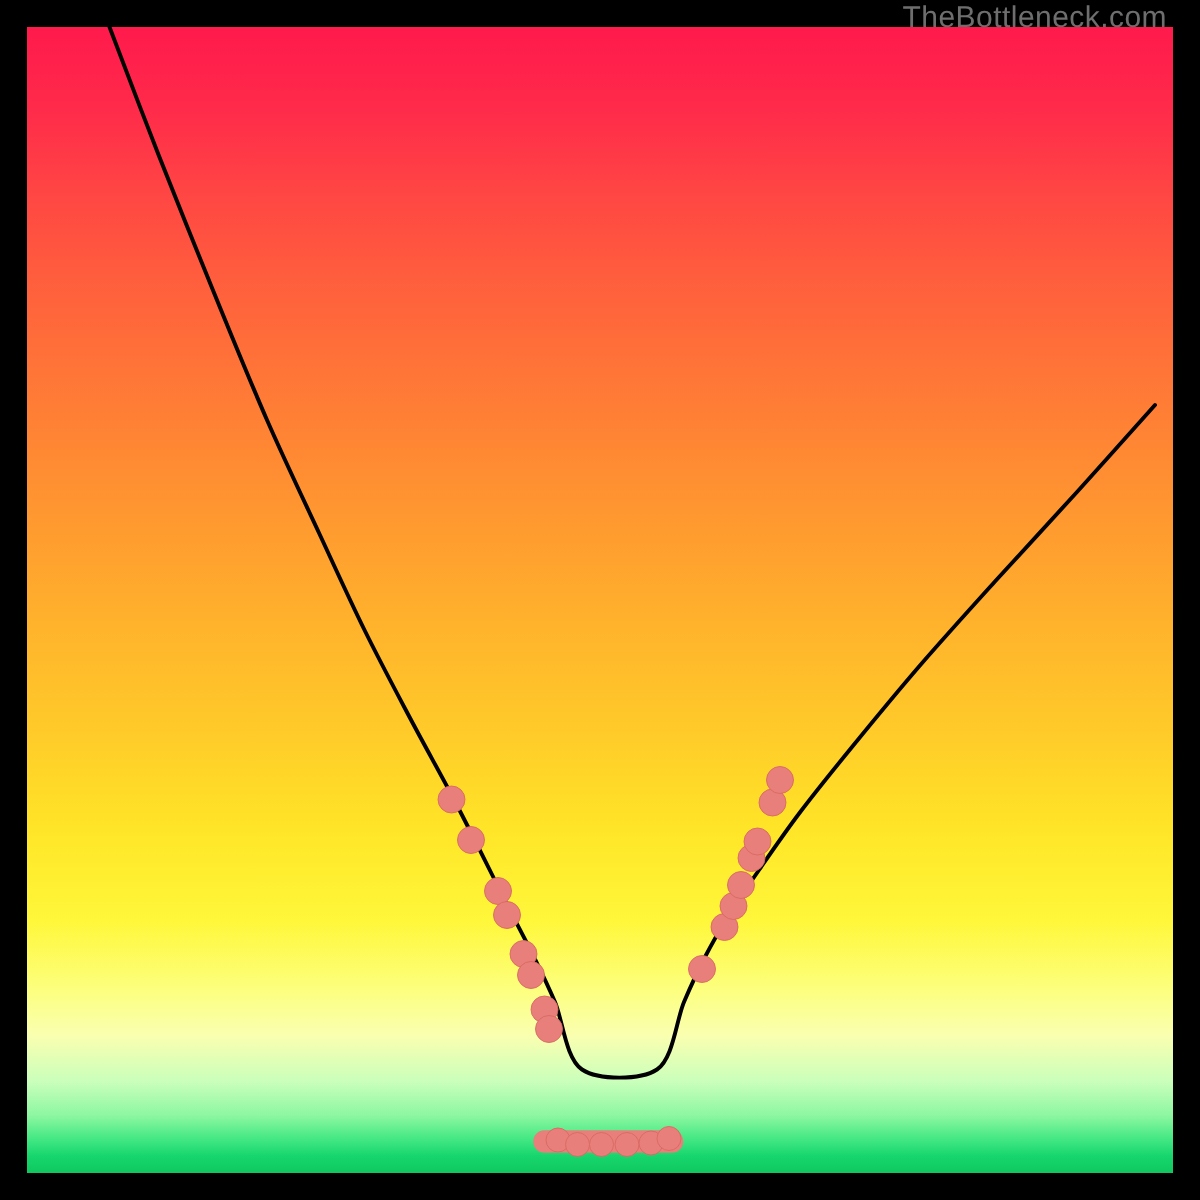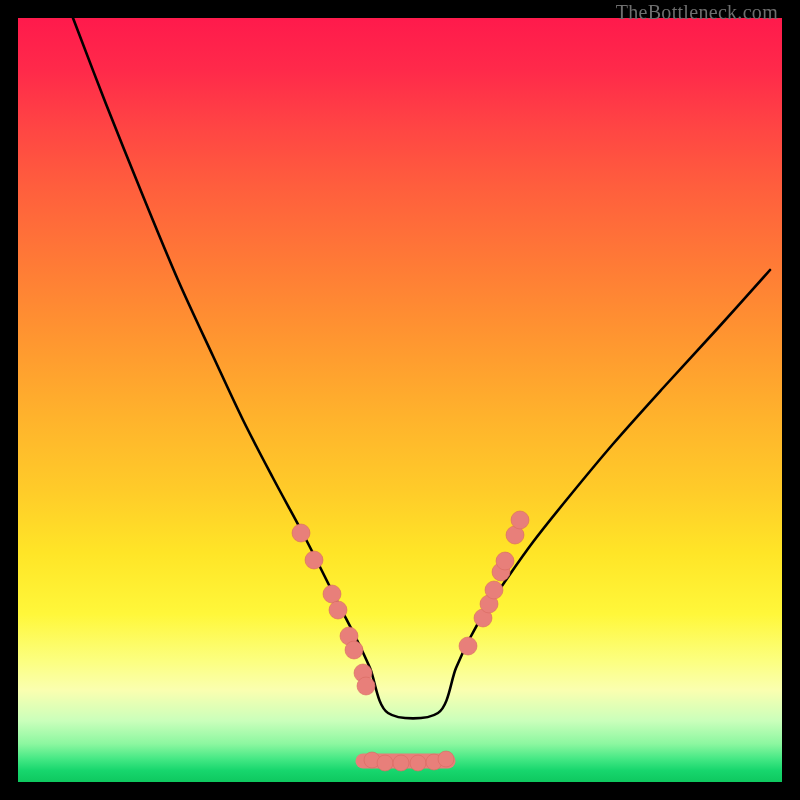--- a/index.html
+++ b/index.html
@@ -61,21 +61,20 @@
   }
   .watermark {
     position: absolute;
     top: 1px;
     right: 22px;
     color: #6e6e6e;
     font-size: 20px;
     font-weight: 500;
     letter-spacing: 0.3px;
     user-select: none;
-    font-family: Liberation Serif, serif;
   }
 </style>
 </head>
 <body>
 
 <div class="frame">
 
   <div class="plot-area">
     <div class="gradient"></div>
 

